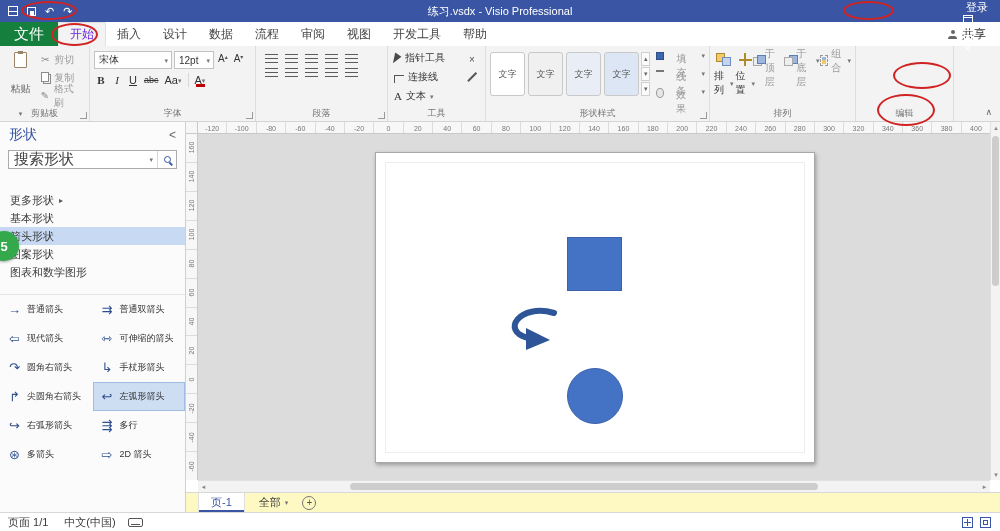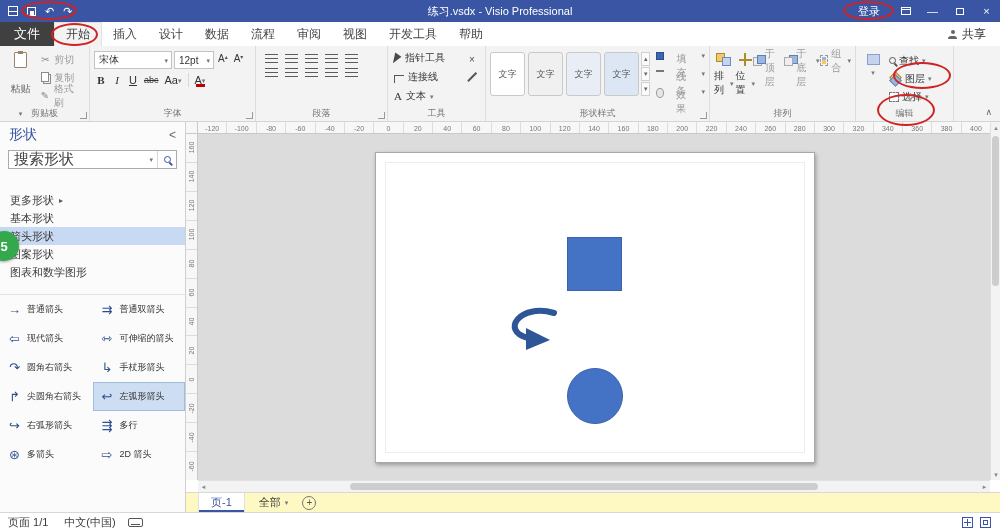--- a/index.html
+++ b/index.html
@@ -9,33 +9,33 @@
 
   
   .titlebar{position:absolute;left:0;top:0;width:100%;height:22px;background:#3955a3;display:flex;align-items:center;color:#fff;z-index:5;}
   .qat{display:flex;align-items:center;gap:9px;padding-left:8px;height:100%;}
   .qat-btn{font-size:11px;line-height:1;display:flex;align-items:center;}
   .ic-app{width:10px;height:10px;border:1px solid #fff;position:relative;}
   .ic-app::before{content:"";position:absolute;left:0;top:4px;width:100%;height:1px;background:#fff;}
   .ic-save{width:9px;height:9px;border:1px solid #fff;position:relative;}
   .ic-save::after{content:"";position:absolute;left:2px;bottom:0;width:4px;height:4px;background:#fff;}
   .title-text{position:absolute;left:50%;top:0;transform:translateX(-50%);height:22px;line-height:22px;font-size:11px;white-space:nowrap;}
-  .tb-right{margin-left:auto;display:flex;align-items:stretch;height:100%;}
+  .tb-right{margin-left:auto;display:flex;align-items:stretch;height:100%;flex-direction:column;}
   .login{padding:0 12px;display:flex;align-items:center;font-size:11px;}
   .winbtn{width:27px;display:flex;align-items:center;justify-content:center;font-size:11px;}
   .ic-ribopt{width:10px;height:8px;border:1px solid #fff;position:relative;}
   .ic-ribopt::before{content:"";position:absolute;left:0;top:1px;width:100%;height:1px;background:#fff;}
   .ic-max{width:8px;height:7px;border:1px solid #fff;}
 
   
   .tabrow{position:absolute;top:22px;left:0;width:100%;height:24px;background:#fff;display:flex;align-items:stretch;z-index:4;}
-  .file-tab{background:#404040;color:#fff;display:flex;align-items:center;padding:0 14px;font-size:13px;}
+  .file-tab{background:#15803d;color:#fff;display:flex;align-items:center;padding:0 14px;font-size:15px;}
   #tab-strip{display:flex;align-items:stretch;}
   .tab{display:flex;align-items:center;padding:0 11px;font-size:12px;color:#454545;}
-  .tab.sel{color:#404040;background:#f3f3f4;border:1px solid #e2e2e2;border-bottom:none;}
+  .tab.sel{color:#6d28d9;background:#f3f3f4;border:1px solid #e2e2e2;border-bottom:none;}
   .tellme{display:flex;align-items:center;gap:6px;margin-left:14px;color:#777;font-size:12px;}
   .share{margin-left:auto;display:flex;align-items:center;gap:5px;padding-right:14px;font-size:12px;color:#333;}
   .mag-ic{width:7px;height:7px;border:1.5px solid currentColor;border-radius:50%;position:relative;display:inline-block;}
   .mag-ic::after{content:"";position:absolute;width:4px;height:1.5px;background:currentColor;right:-3px;bottom:-2px;transform:rotate(45deg);}
   .person-ic{width:9px;height:9px;position:relative;display:inline-block;}
   .person-ic::before{content:"";position:absolute;left:2.5px;top:0;width:4px;height:4px;border-radius:50%;background:#666;}
   .person-ic::after{content:"";position:absolute;left:0;bottom:0;width:9px;height:3px;border-radius:3px 3px 0 0;background:#666;}
 
   
   .ribbon{position:absolute;top:46px;left:0;width:100%;height:76px;background:#f3f3f4;border-bottom:1px solid #d4d4d4;display:flex;z-index:3;}
@@ -467,43 +467,20 @@
               <span class="group-ic"></span>
               <span>组合</span>
               <span class="dd">▾</span>
             </div>
         </div>
       </div>
       <div class="glabel">排列</div>
     </div>
 
     <div class="rgroup g-edit">
-      <div class="edit-inner">
-        <div class="chg-btn">
-          <span class="chg-ic"></span>
-          <span class="dd">▾</span>
-        </div>
-        <div class="edit-col">
-          <div class="erow">
-              <span class="mag-ic find-ic"></span>
-              <span>查找</span>
-              <span class="dd">▾</span>
-            </div>
-          <div class="erow">
-              <span class="layers-ic"></span>
-              <span>图层</span>
-              <span class="dd">▾</span>
-            </div>
-          <div class="erow">
-              <span class="select-ic"></span>
-              <span>选择</span>
-              <span class="dd">▾</span>
-            </div>
-        </div>
-      </div>
       <div class="glabel">编辑</div>
     </div>
 
     <div class="rgroup g-rest">
       <span class="collapse-rib">∧</span>
     </div>
   </div>
 
   <div class="shapes-panel">
     <div class="sp-header">

